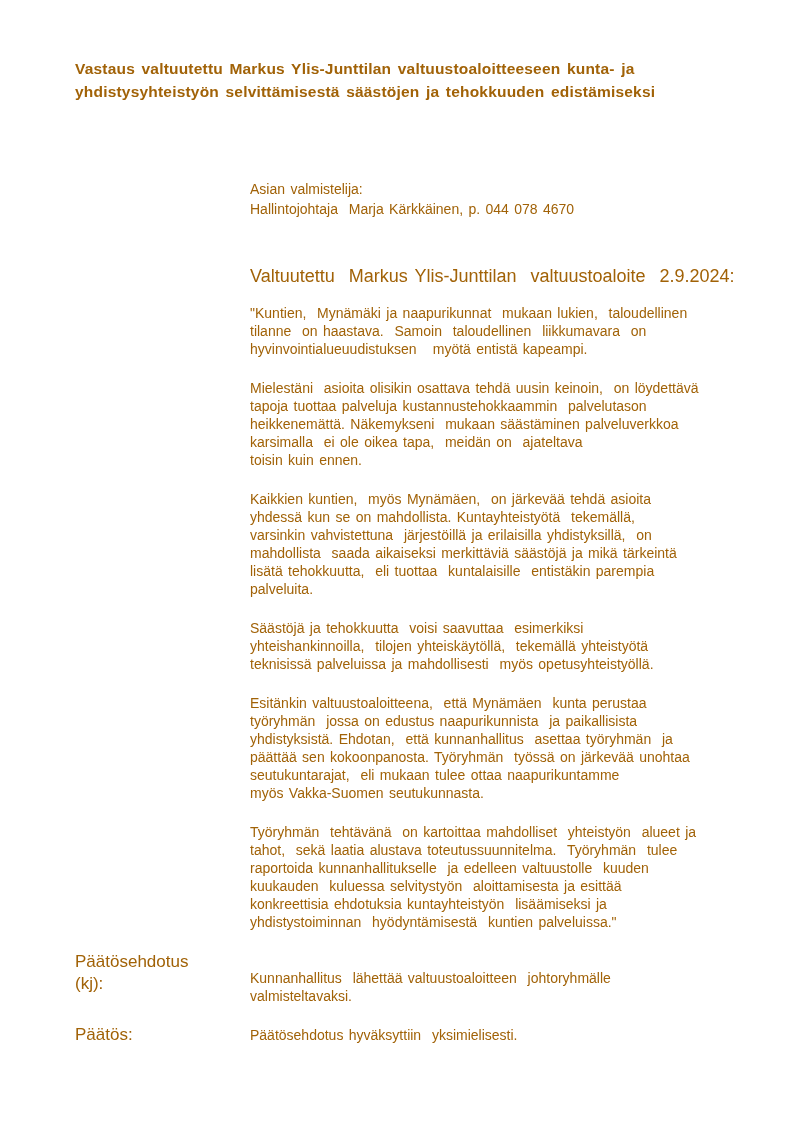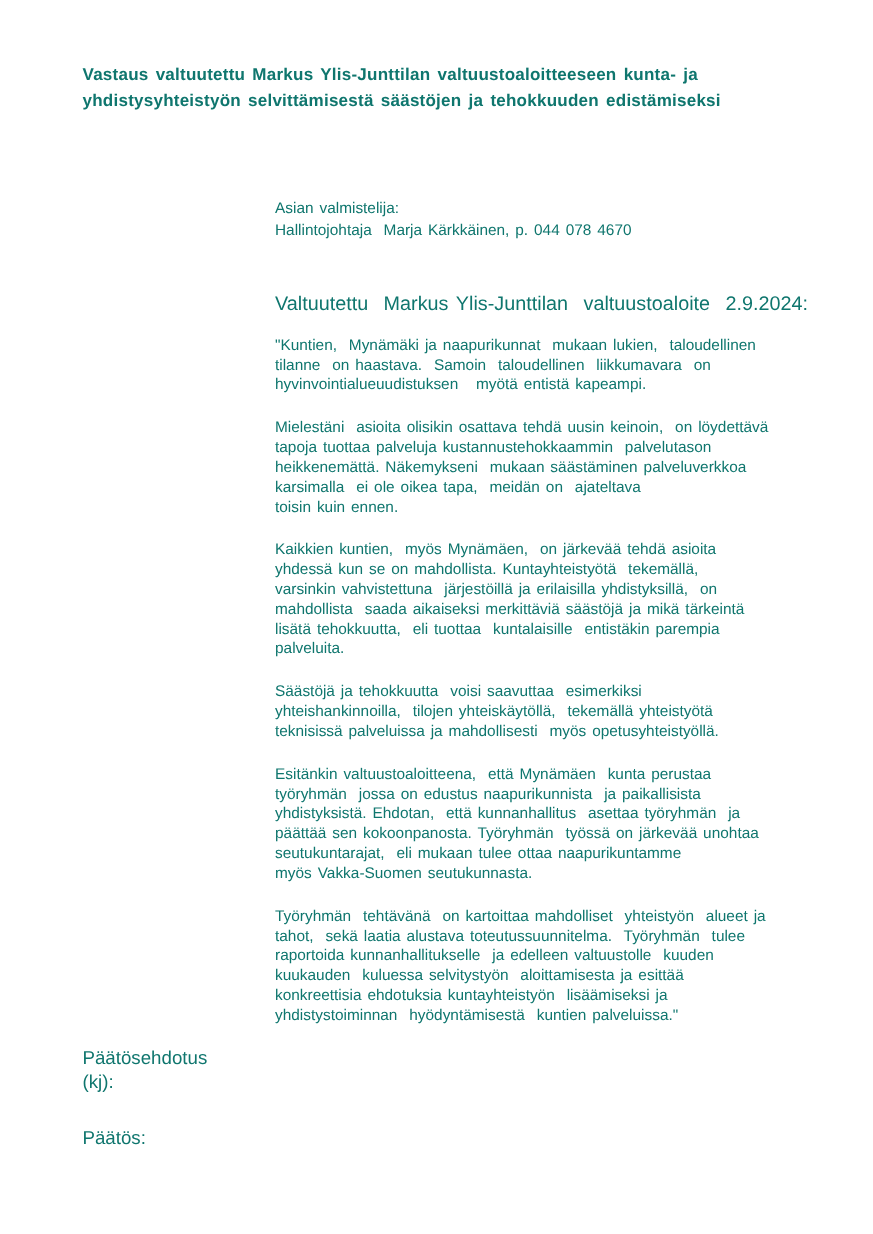--- a/index.html
+++ b/index.html
@@ -6,21 +6,21 @@
     margin: 0;
     padding: 0;
     background: #ffffff;
   }
   .page {
     position: relative;
     width: 794px;
     height: 1122px;
     background: #ffffff;
     font-family: "Liberation Sans", "DejaVu Sans", sans-serif;
-    color: #0f766e;
+    color: #a16207;
     overflow: hidden;
   }
   .pre { white-space: pre-wrap; }
 
   .title {
     position: absolute;
     left: 75px;
     top: 57px;
     width: 680px;
     font-size: 15.5px;
@@ -131,17 +131,20 @@
 tahot,  sekä laatia alustava toteutussuunnitelma.  Työryhmän  tulee
 raportoida kunnanhallitukselle  ja edelleen valtuustolle  kuuden
 kuukauden  kuluessa selvitystyön  aloittamisesta ja esittää
 konkreettisia ehdotuksia kuntayhteistyön  lisäämiseksi ja
 yhdistystoiminnan  hyödyntämisestä  kuntien palveluissa."</p>
   </div>
 
   <div class="label-col proposal-label pre">Päätösehdotus
 (kj):</div>
 
+  <div class="text-col proposal-text pre">Kunnanhallitus  lähettää valtuustoaloitteen  johtoryhmälle
+valmisteltavaksi.</div>
 
   <div class="label-col decision-label pre">Päätös:</div>
 
+  <div class="text-col decision-text pre">Päätösehdotus hyväksyttiin  yksimielisesti.</div>
 
 </div>
 
 </body></html>

